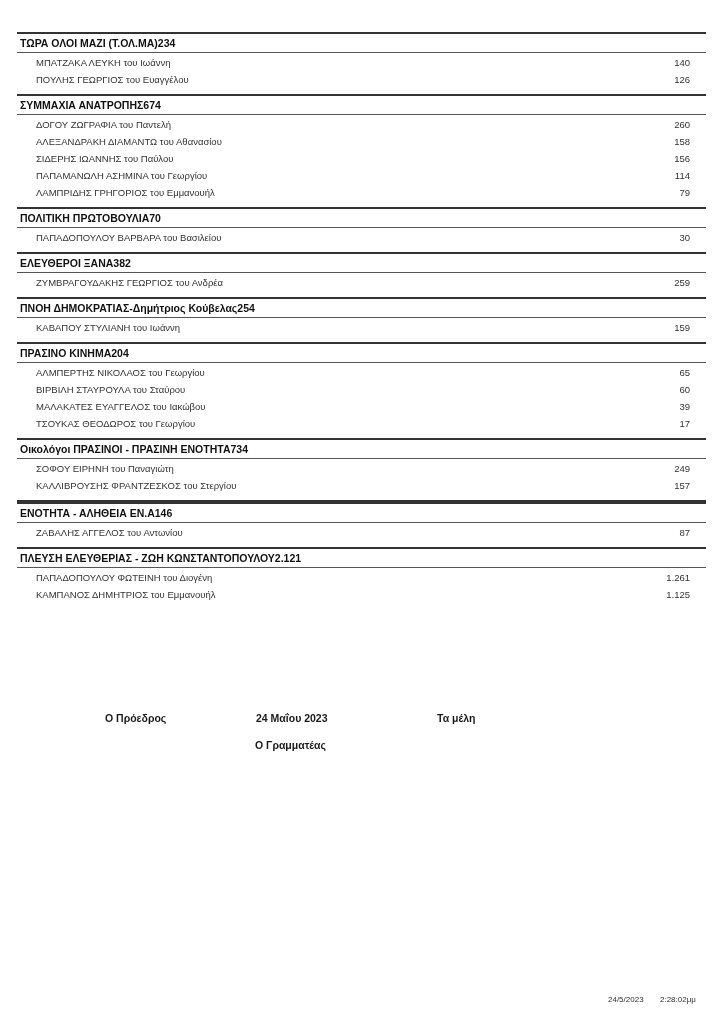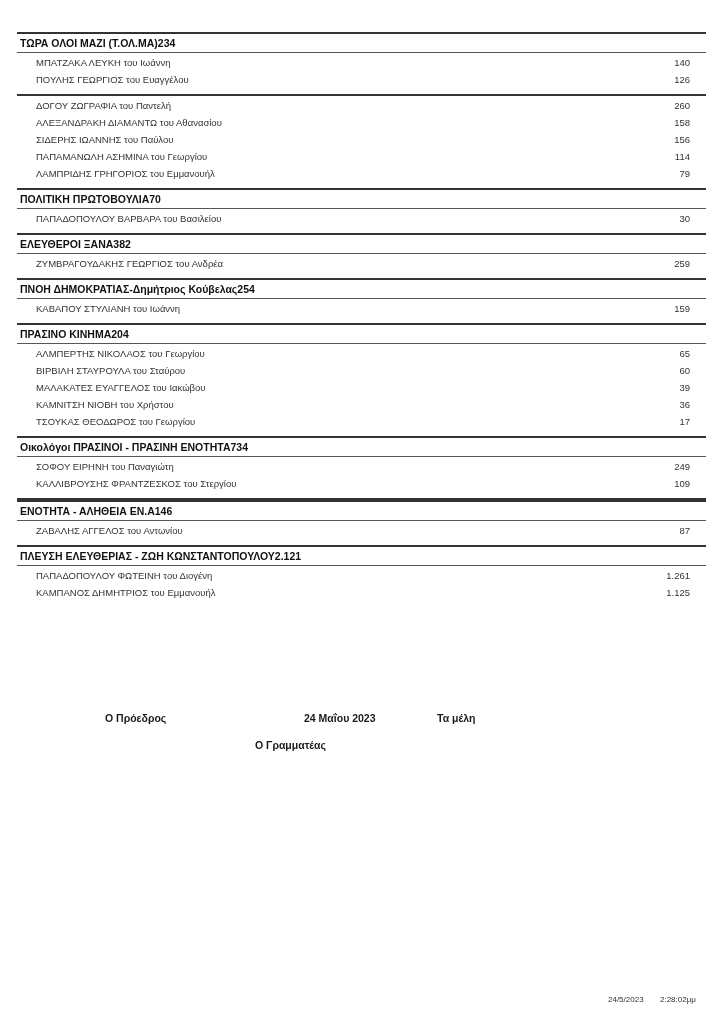--- a/index.html
+++ b/index.html
@@ -32,20 +32,24 @@
           <span>ΜΠΑΤΖΑΚΑ ΛΕΥΚΗ του Ιωάννη</span>
           <span>140</span>
         </div>
         <div class="cand">
           <span>ΠΟΥΛΗΣ ΓΕΩΡΓΙΟΣ του Ευαγγέλου</span>
           <span>126</span>
         </div>
       </div>
     </div>
     <div class="party">
+      <div class="party-head">
+        <span>ΣΥΜΜΑΧΙΑ ΑΝΑΤΡΟΠΗΣ</span>
+        <span>674</span>
+      </div>
       <div class="cands">
         <div class="cand">
           <span>ΔΟΓΟΥ ΖΩΓΡΑΦΙΑ του Παντελή</span>
           <span>260</span>
         </div>
         <div class="cand">
           <span>ΑΛΕΞΑΝΔΡΑΚΗ ΔΙΑΜΑΝΤΩ του Αθανασίου</span>
           <span>158</span>
         </div>
         <div class="cand">
@@ -110,42 +114,38 @@
         </div>
         <div class="cand">
           <span>ΒΙΡΒΙΛΗ ΣΤΑΥΡΟΥΛΑ του Σταύρου</span>
           <span>60</span>
         </div>
         <div class="cand">
           <span>ΜΑΛΑΚΑΤΕΣ ΕΥΑΓΓΕΛΟΣ του Ιακώβου</span>
           <span>39</span>
         </div>
         <div class="cand">
-          <span>ΚΑΜΝΙΤΣΗ ΝΙΟΒΗ του Χρήστου</span>
-          <span>36</span>
-        </div>
-        <div class="cand">
           <span>ΤΣΟΥΚΑΣ ΘΕΟΔΩΡΟΣ του Γεωργίου</span>
           <span>17</span>
         </div>
       </div>
     </div>
     <div class="party">
       <div class="party-head">
         <span>Οικολόγοι ΠΡΑΣΙΝΟΙ - ΠΡΑΣΙΝΗ ΕΝΟΤΗΤΑ</span>
         <span>734</span>
       </div>
       <div class="cands">
         <div class="cand">
           <span>ΣΟΦΟΥ ΕΙΡΗΝΗ του Παναγιώτη</span>
           <span>249</span>
         </div>
         <div class="cand">
           <span>ΚΑΛΛΙΒΡΟΥΣΗΣ ΦΡΑΝΤΖΕΣΚΟΣ του Στεργίου</span>
-          <span>109</span>
+          <span>157</span>
         </div>
       </div>
     </div>
     <div class="party">
     </div>
     <div class="party">
       <div class="party-head">
         <span>ΕΝΟΤΗΤΑ - ΑΛΗΘΕΙΑ ΕΝ.Α</span>
         <span>146</span>
       </div>
@@ -169,20 +169,20 @@
         <div class="cand">
           <span>ΚΑΜΠΑΝΟΣ ΔΗΜΗΤΡΙΟΣ του Εμμανουήλ</span>
           <span>1.125</span>
         </div>
       </div>
     </div>
   </div>
 
 <div class="signatures">
   <span class="sig" style="left:105px;top:0;">Ο Πρόεδρος</span>
-  <span class="sig" style="left:256px;top:0;margin-left:48px;">24 Μαΐου 2023</span>
+  <span class="sig" style="left:256px;top:0;">24 Μαΐου 2023</span>
   <span class="sig" style="left:437px;top:0;">Τα μέλη</span>
   <span class="sig" style="left:255px;top:27px;">Ο Γραμματέας</span>
 </div>
 
 <span class="footer" style="left:30px;margin-top:35px;">Σελίδα 3 από 3</span>
 <span class="footer" style="left:608px;">24/5/2023</span>
 <span class="footer" style="left:660px;">2:28:02μμ</span>
 
 </body></html>

